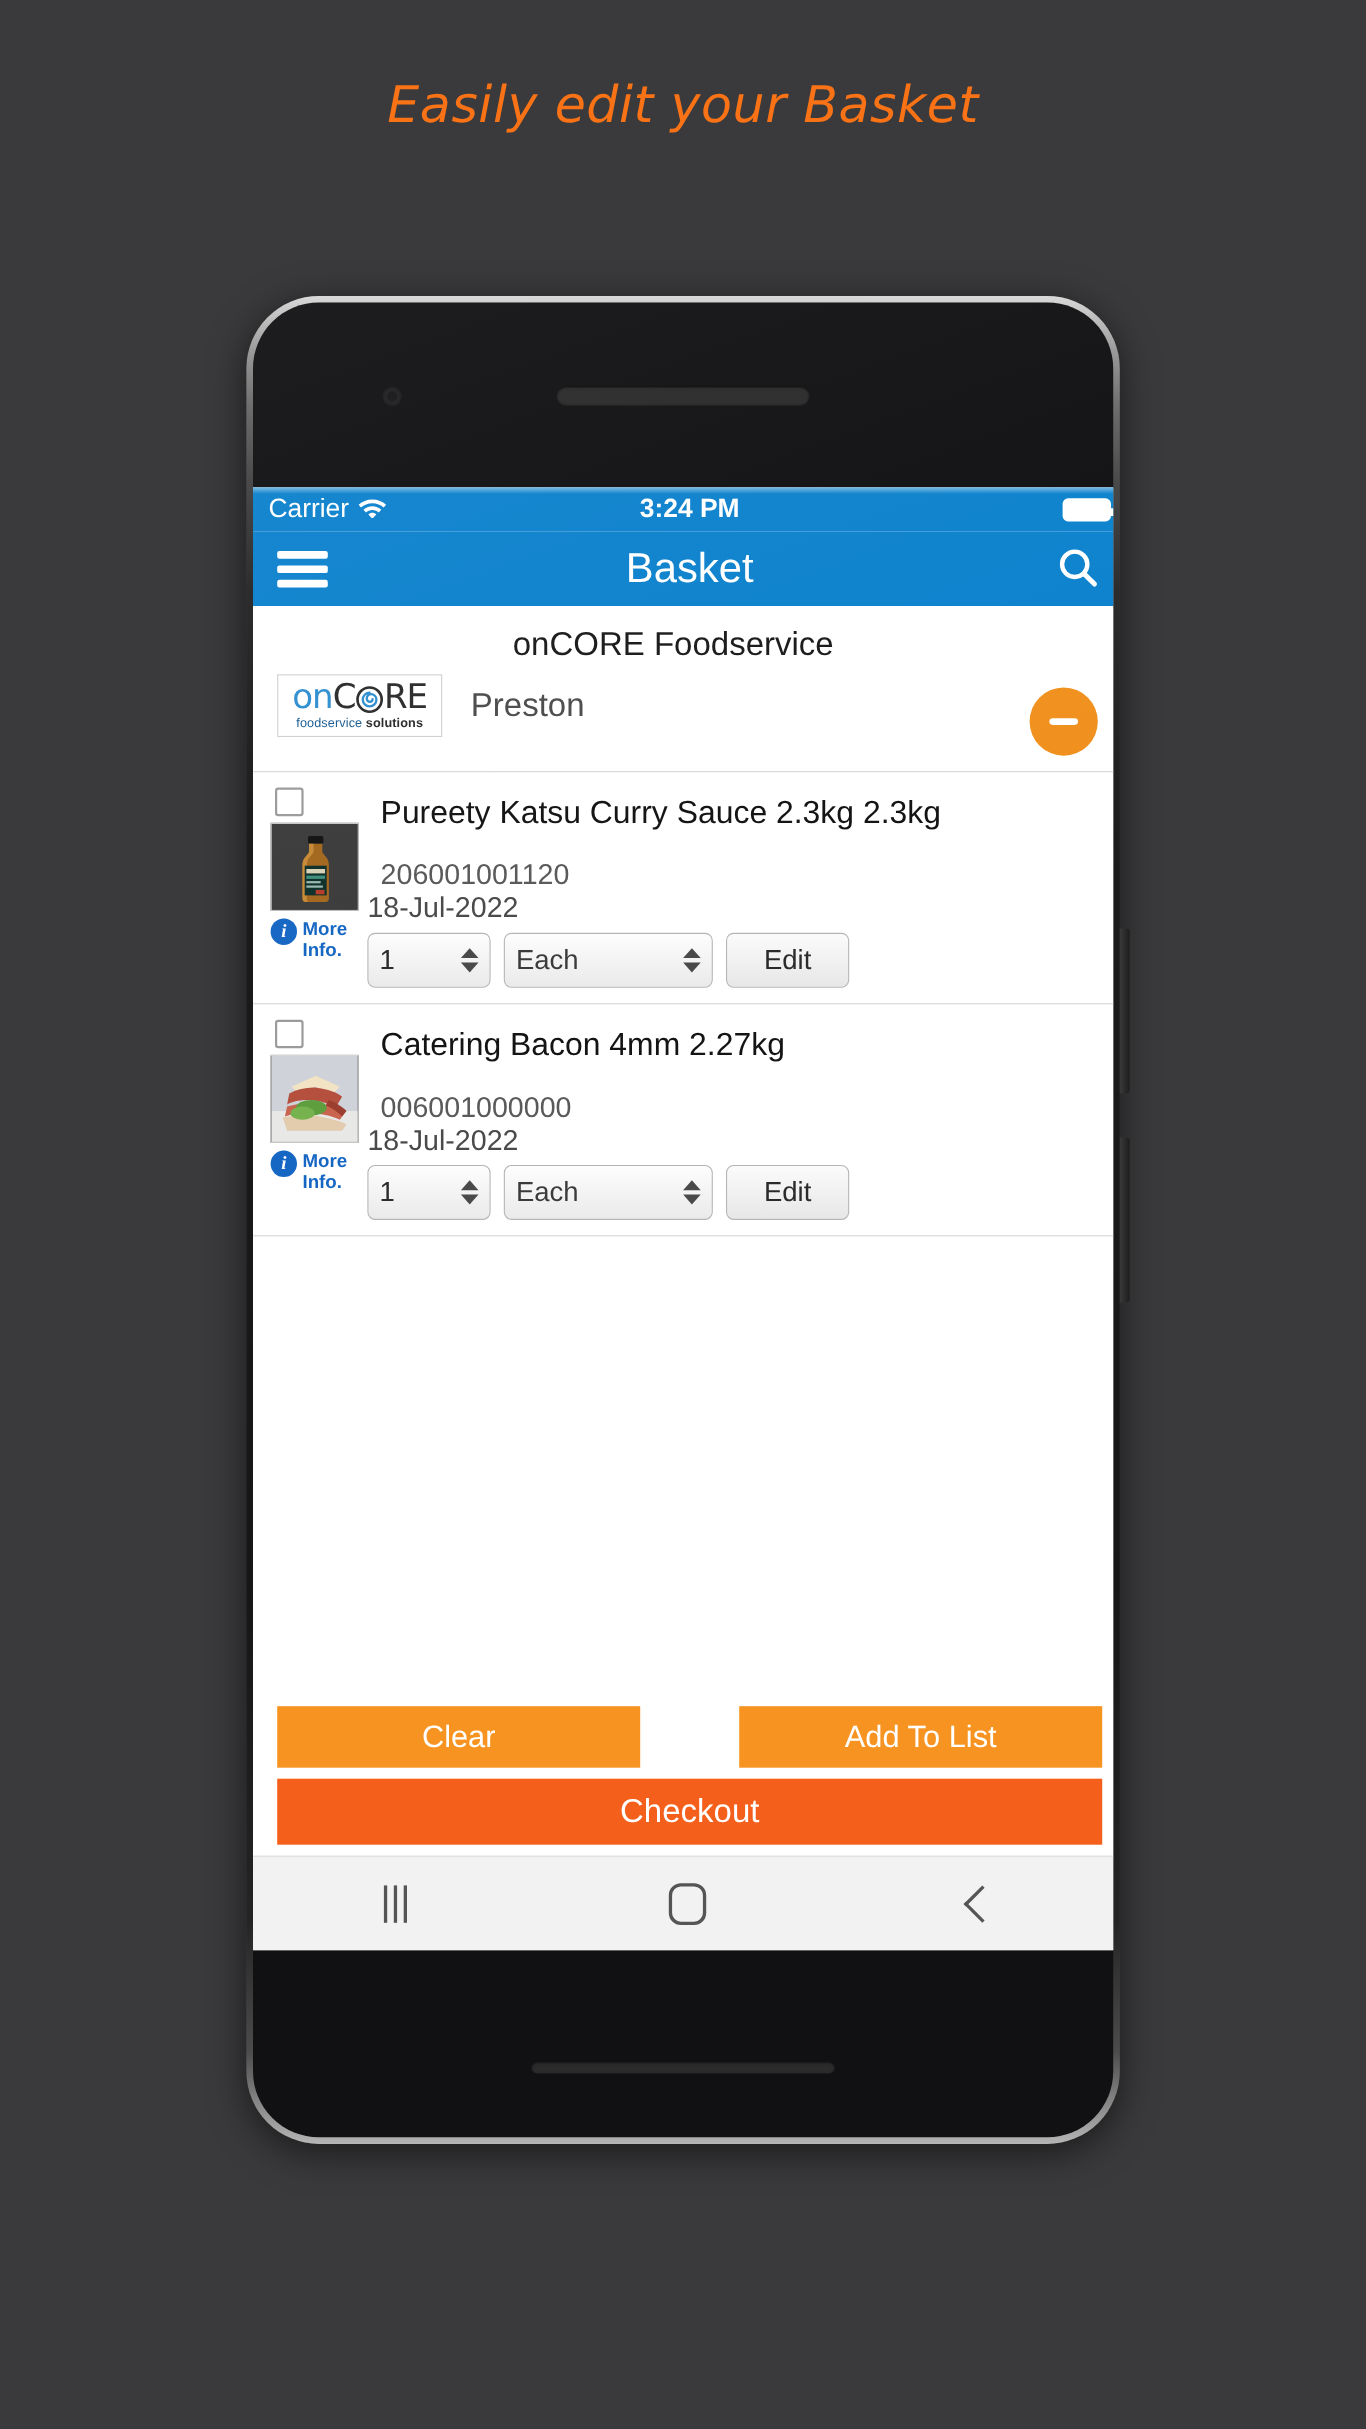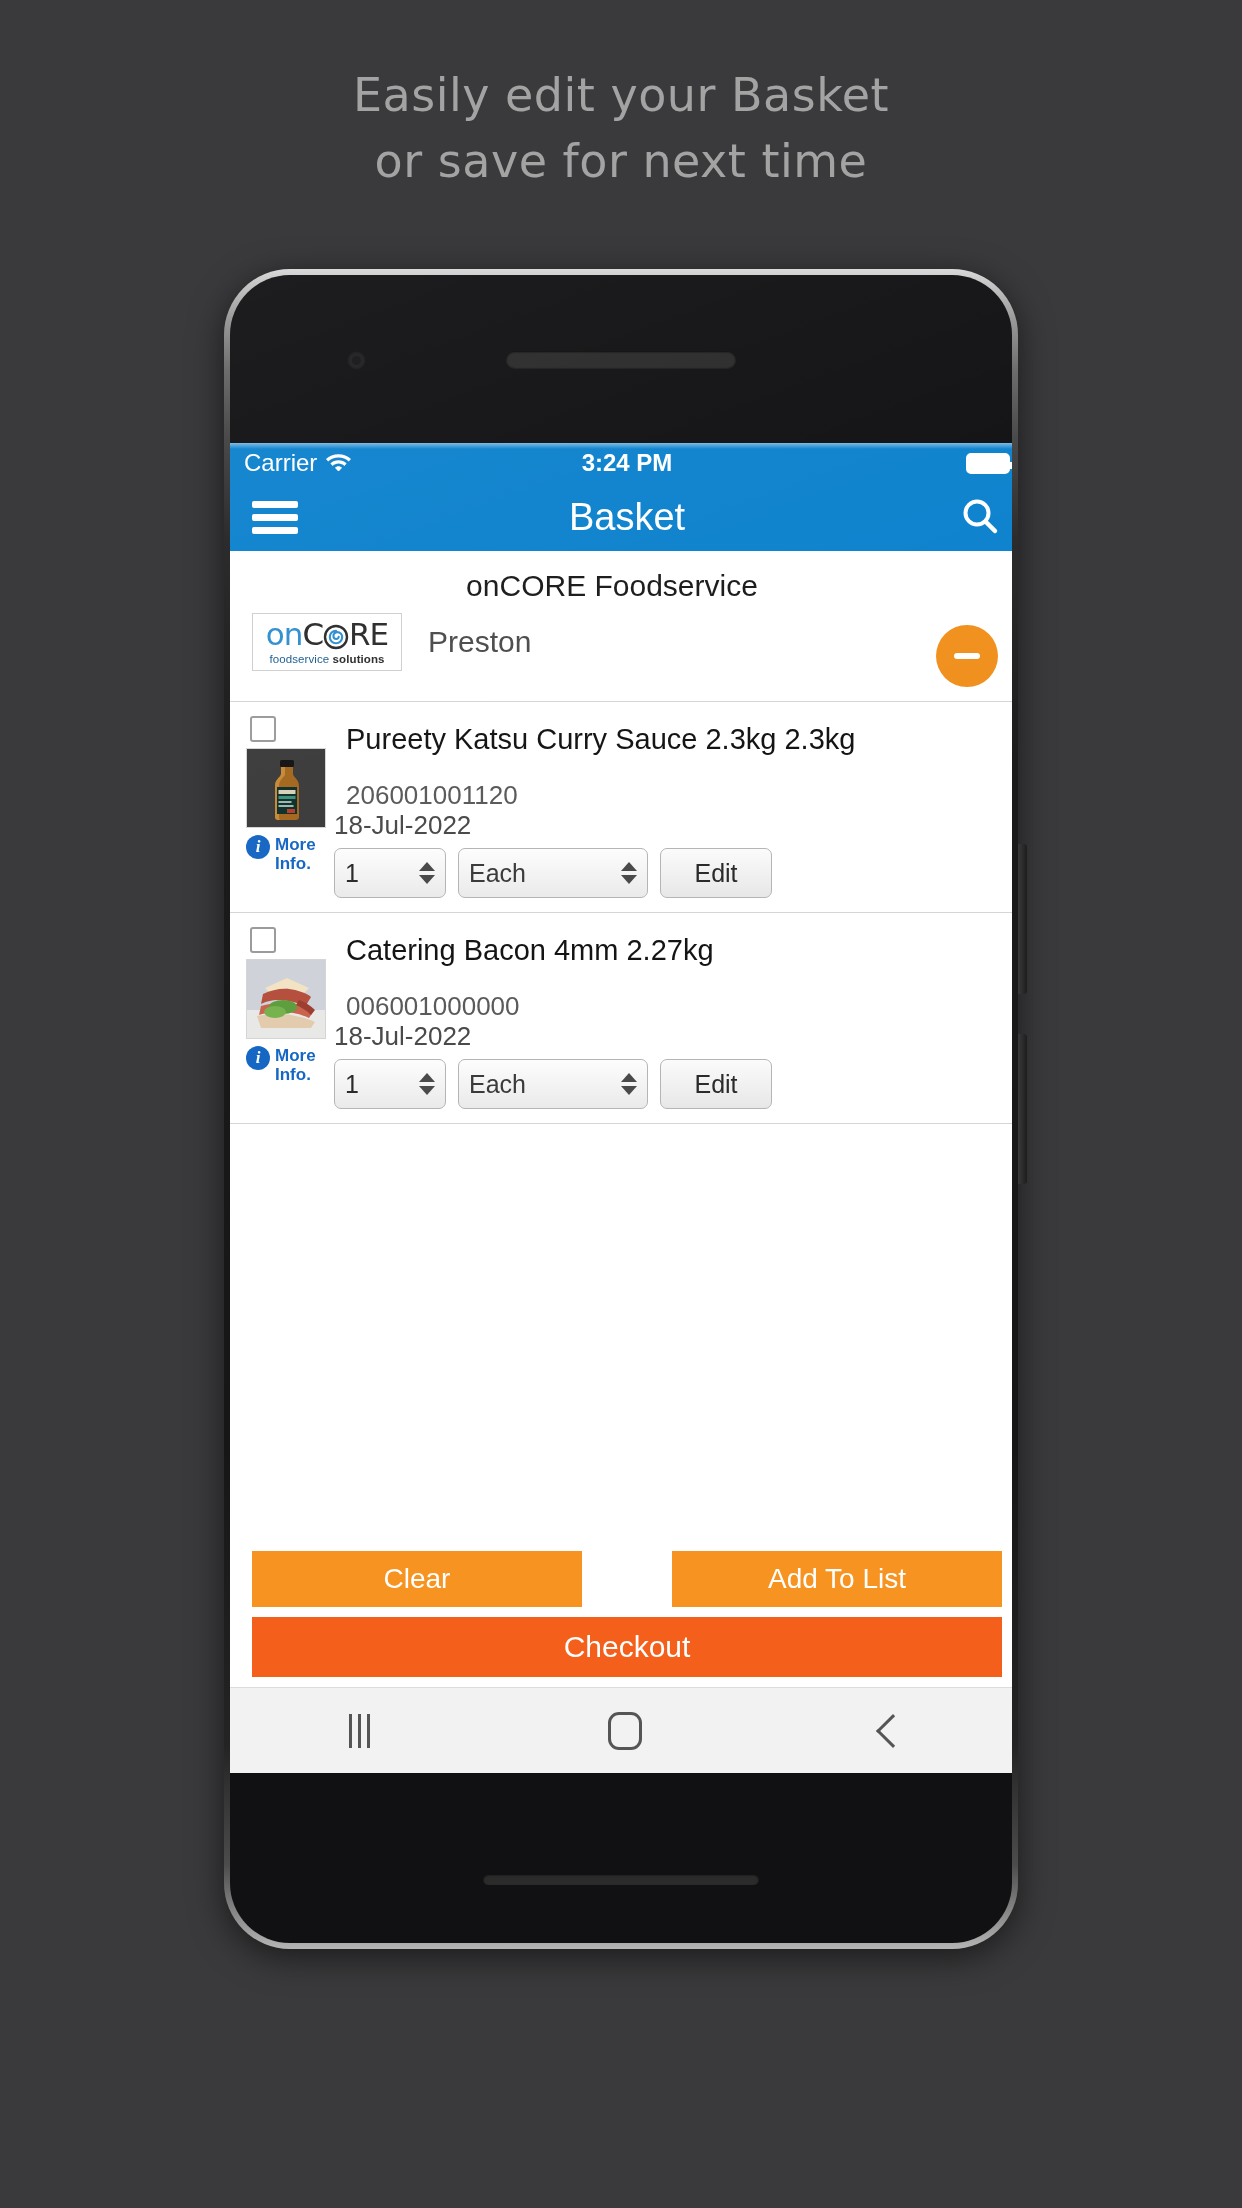--- a/index.html
+++ b/index.html
@@ -19,26 +19,27 @@
     background: #3a3a3c;
   }
 
   
   .headline {
     position: absolute;
     top: 62px;
     left: 0;
     width: 1242px;
     text-align: center;
-    color: #a3a3a3;
+    color: #f97316;
     font-family: "DejaVu Sans", sans-serif;
     font-size: 46px;
     line-height: 66px;
     font-weight: 400;
     letter-spacing: 0.5px;
+    font-style: italic;
   }
   .headline .hl-line { display: block; }
 
   
   .phone {
     position: absolute;
     left: 224px;
     top: 269px;
     width: 794px;
     height: 1680px;
@@ -491,21 +492,20 @@
     cursor: pointer;
   }
 </style>
 </head>
 <body>
 
 <div class="page">
 
   <div class="headline">
     <span class="hl-line">Easily edit your Basket</span>
-    <span class="hl-line">or save for next time</span>
   </div>
 
   <div class="phone">
     <div class="phone-inner">
 
       <div class="front-camera"></div>
       <div class="earpiece"></div>
 
       <div class="screen">
 

